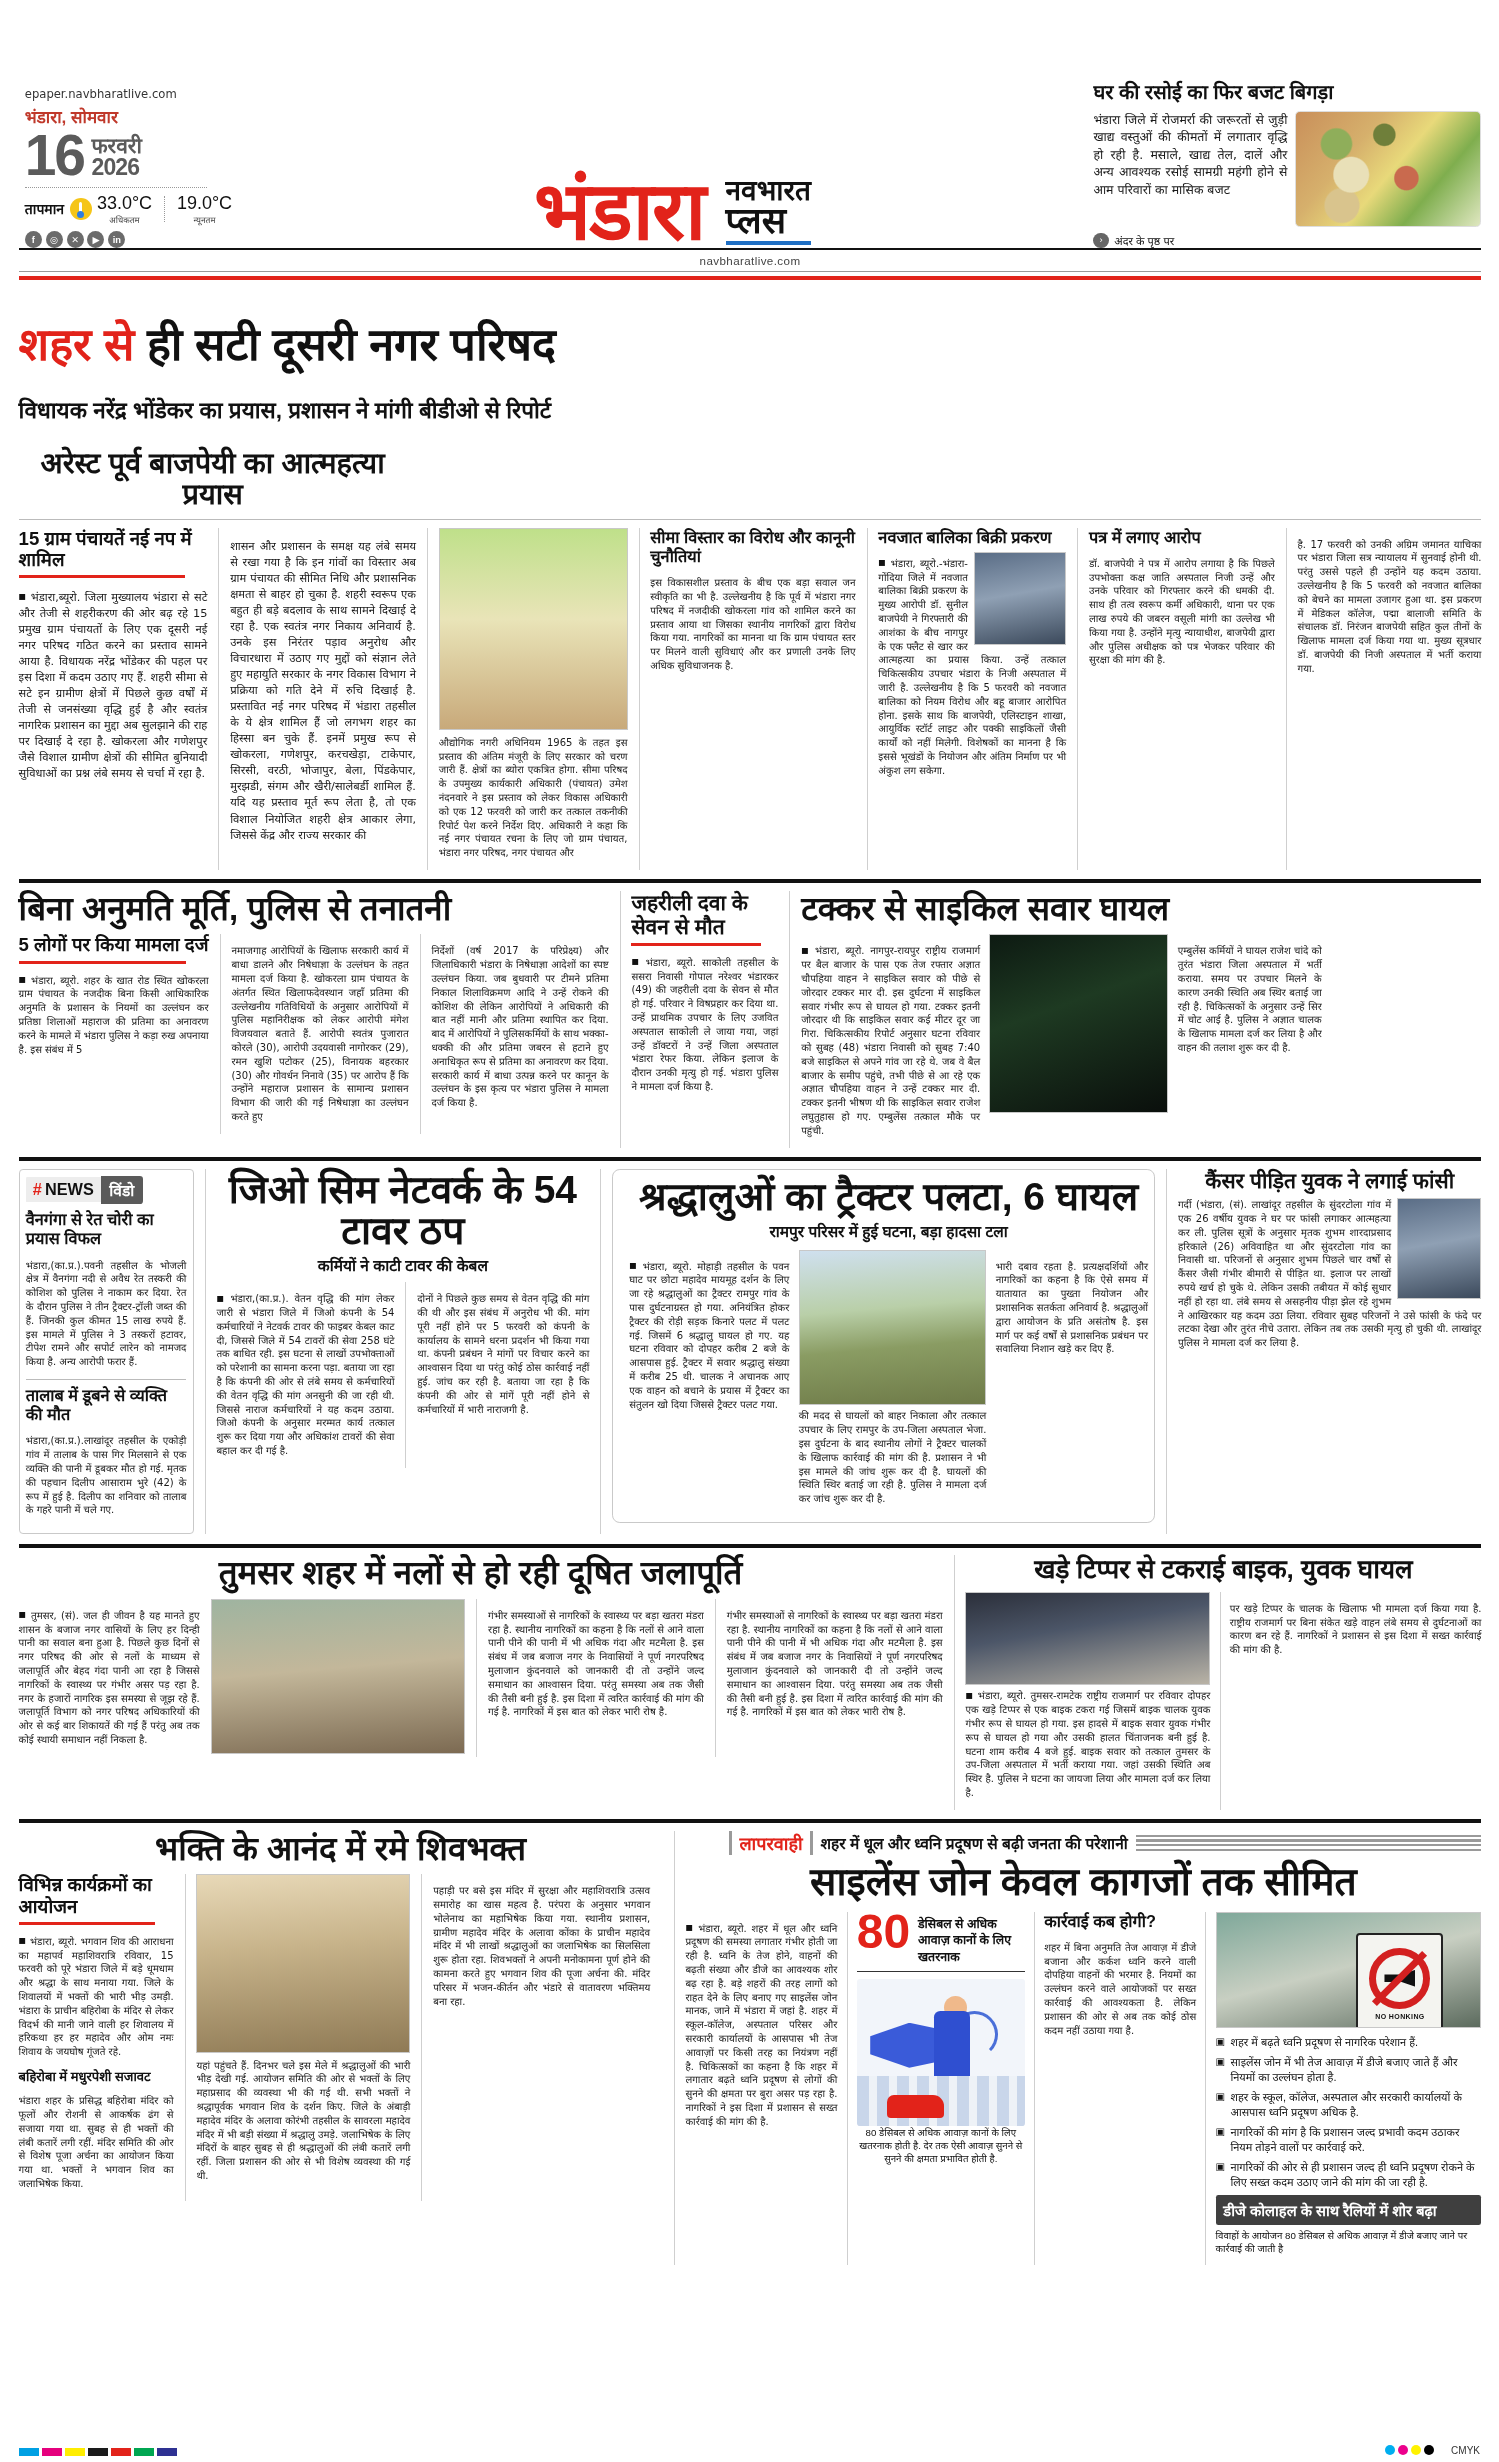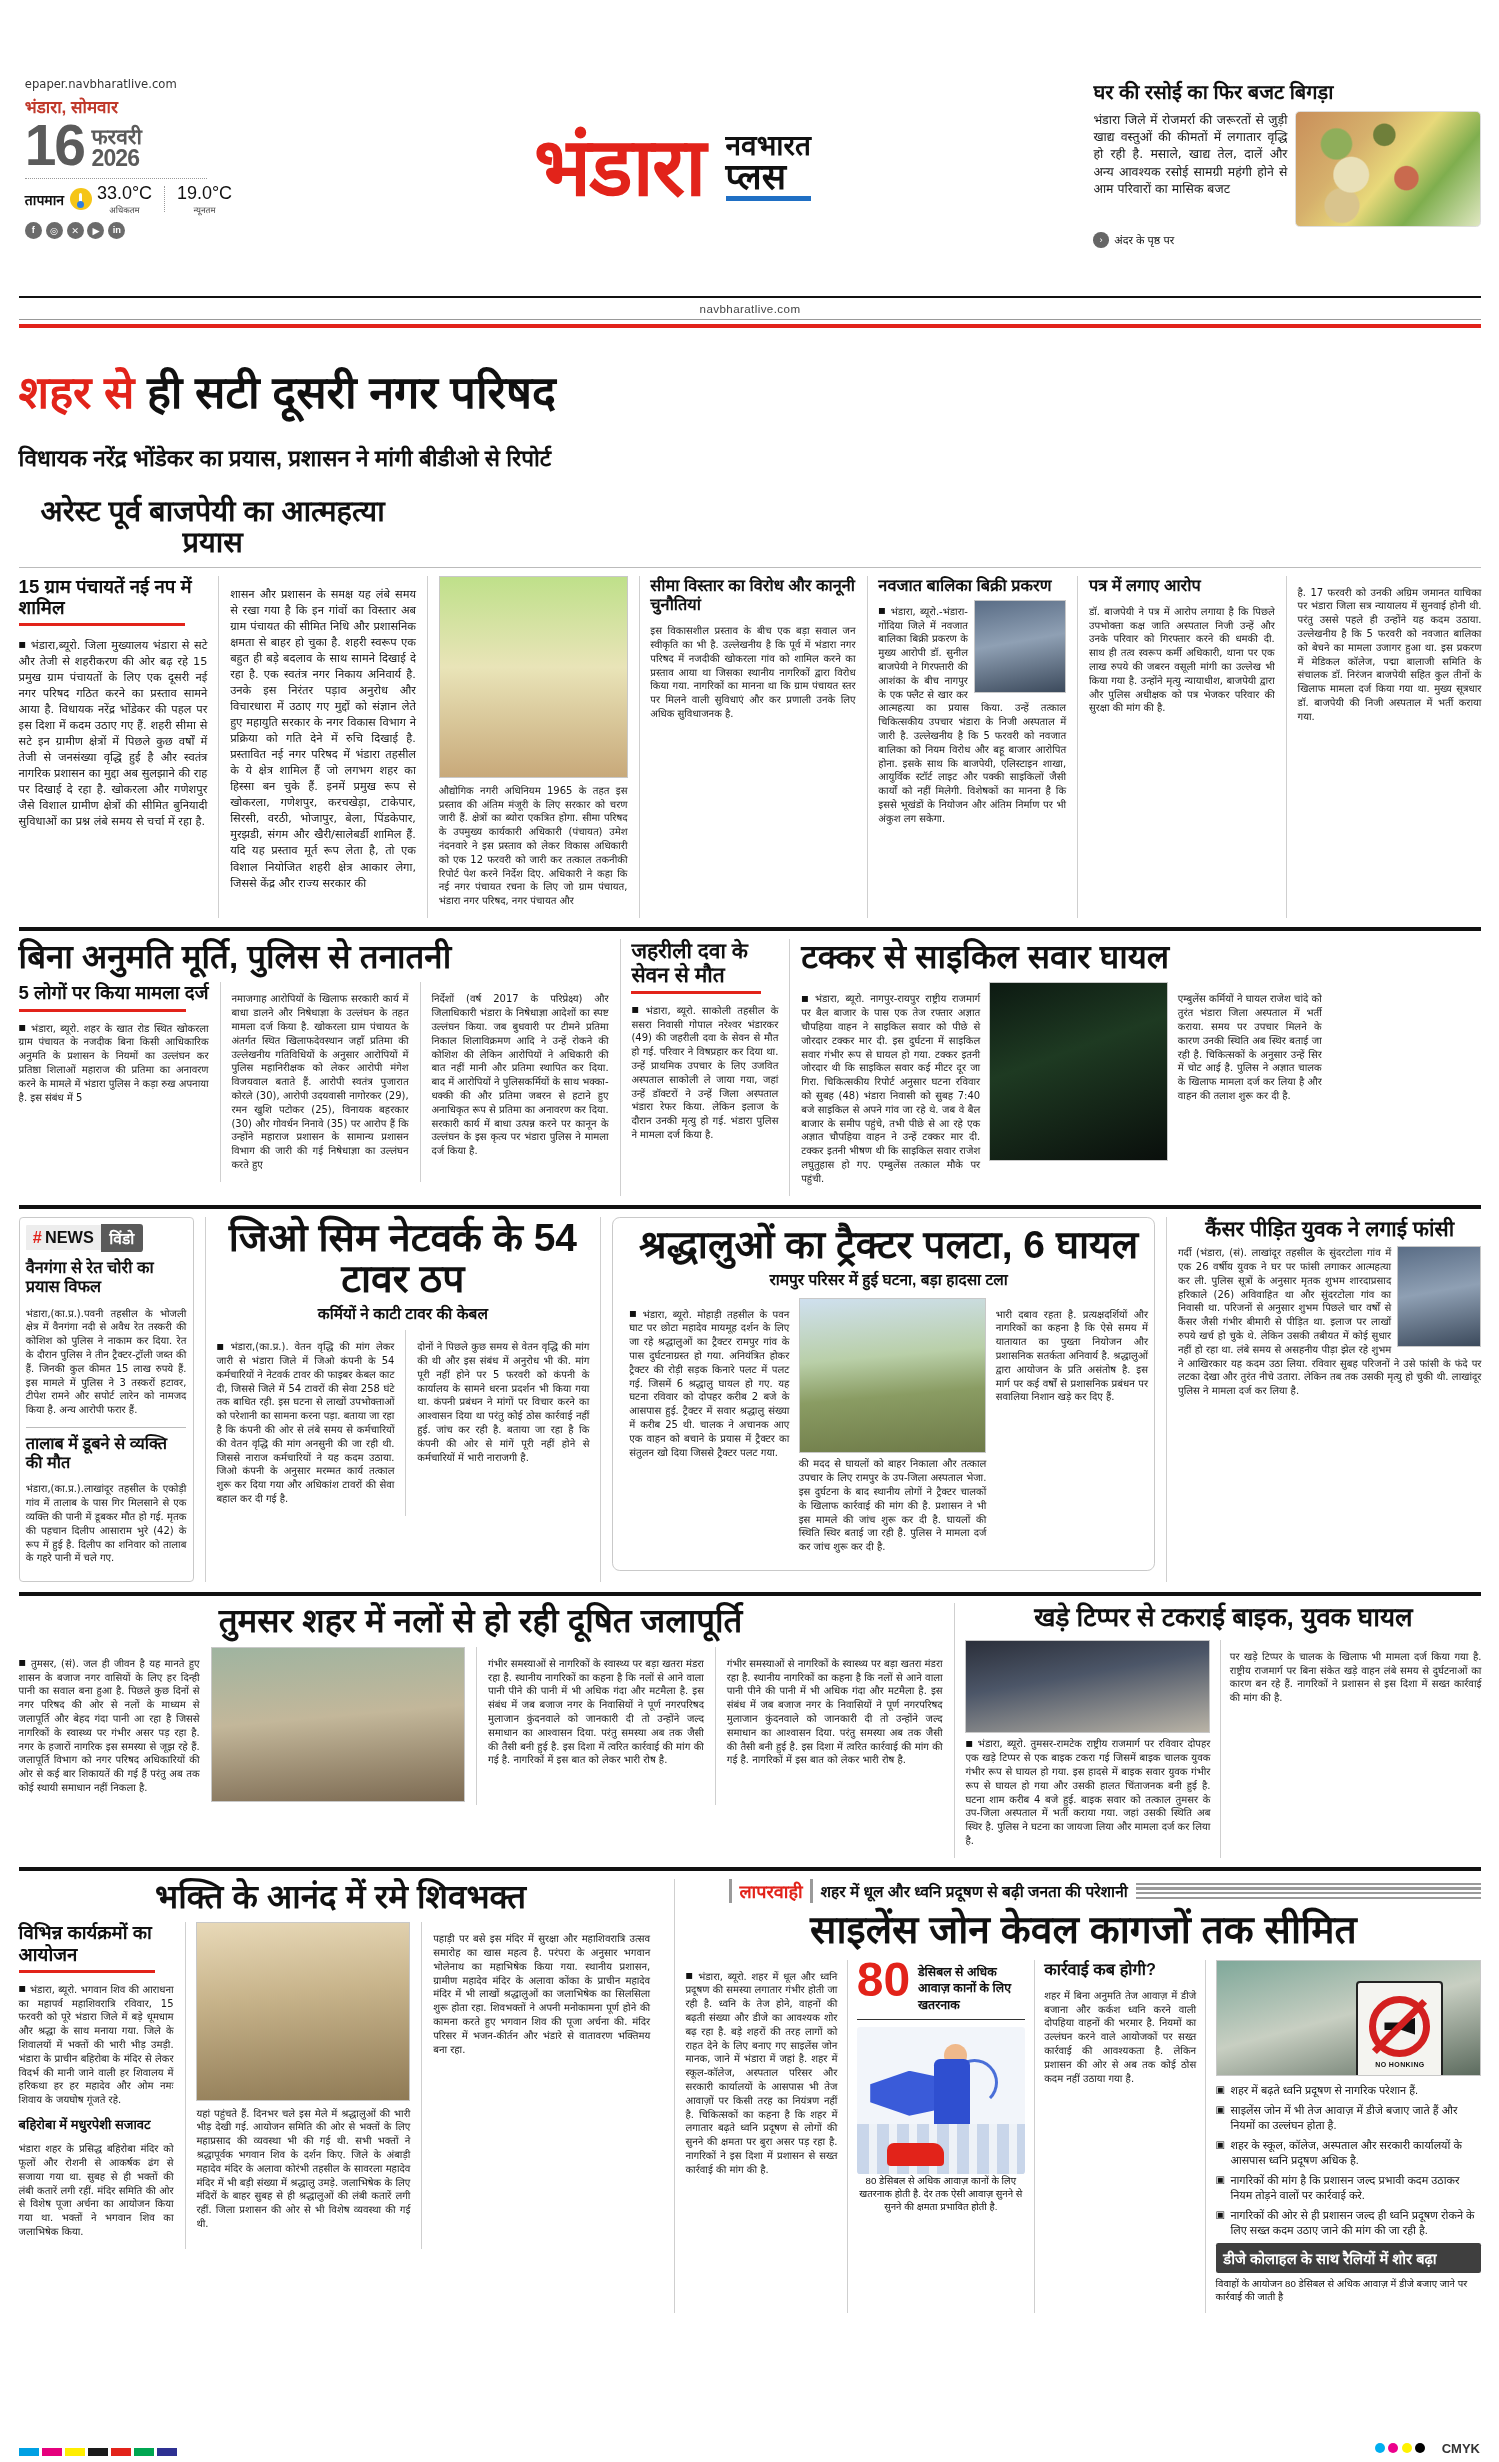--- a/index.html
+++ b/index.html
@@ -19,21 +19,21 @@
     font-size:11.3px; line-height:1.42; text-align:justify;
     color:#1a1a1a; font-family:"DejaVu Sans",sans-serif;
   }
   .body-txt.sm { font-size:10px; line-height:1.38; }
   .rule-thick { height:3.9px; background:#111; }
   .rule-thin  { height:0.8px; background:#bbb; }
   .vsep { width:0.8px; background:#cfcfcf; align-self:stretch; }
   .bullet::before{ content:"\25A0"; color:#111; font-size:7.8px; margin-right:3.9px; vertical-align:1.6px;}
 
   
-  .masthead { display:flex; align-items:center; padding-top:20px; height:296px; }
+  .masthead { display:flex; align-items:flex-end; padding-top:20px; height:248px; }
   .mh-left { width:233px; padding-left:6.2px; }
   .mh-url { font-size:11.6px; color:#333; font-family:"DejaVu Sans",sans-serif;}
   .mh-place { font-size:17px; font-weight:bold; color:#c0392b; margin-top:3.9px; }
   .mh-datewrap{ display:flex; align-items:flex-end; gap:7.8px; margin-top:3.1px; }
   .mh-day { font-size:57px; font-weight:bold; color:#5b5b5b; line-height:0.85; letter-spacing:-2.3px;}
   .mh-mon { font-size:21px; font-weight:bold; color:#5b5b5b; line-height:1;}
   .mh-yr  { font-size:23px; font-weight:bold; color:#5b5b5b; line-height:1; letter-spacing:-0.8px;}
   .dotline{ border-top:1.6px dotted #999; margin:7.8px 0 4.7px 0; width:182px;}
   .temp-row{ display:flex; align-items:center; gap:5.4px;}
   .temp-lbl{ font-size:14px; font-weight:bold;}
@@ -128,21 +128,21 @@
   .na-wave{ position:absolute; right:16%; top:22%; width:47px;height:47px;border:3.1px solid #4a6fd8; border-radius:50%; border-left-color:transparent;border-bottom-color:transparent;}
 
   .nohonk{ position:absolute; right:14%; top:18%; width:87px;height:102px;background:#f4f4f0;border:2.3px solid #222;border-radius:3.9px; display:flex;flex-direction:column;align-items:center;justify-content:center;}
   .nohonk .circ{ width:61px;height:61px;border:7px solid #d32020;border-radius:50%;position:relative;display:flex;align-items:center;justify-content:center;}
   .nohonk .circ::after{content:"";position:absolute;width:71px;height:7px;background:#d32020;transform:rotate(-45deg);}
   .nohonk .hn{ width:31px;height:17px;background:#111;clip-path:polygon(0 28%,55% 28%,100% 0,100% 100%,55% 72%,0 72%);}
   .nohonk small{ font-size:7px;font-weight:bold;margin-top:4.7px;letter-spacing:0.4px;}
 
   .cmyk{ position:absolute; right:20px; bottom:6.2px; display:flex; gap:3.1px; align-items:center;}
   .cmyk i{ width:10px;height:10px;border-radius:50%;display:block;}
-  .cmyk span{ font-size:13px; font-weight:bold; color:#333; margin-left:14px;}
+  .cmyk span{ font-size:10px; font-weight:normal; color:#333; margin-left:14px;}
   .botbar{ position:absolute; left:18.6px; bottom:6.2px; display:flex; gap:3.1px;}
   .botbar i{ width:20px;height:7.8px;display:block;}
 
   .smallhd{ font-size:21px; font-weight:bold; line-height:1.12;}
   .midhd{ font-size:26px; font-weight:bold; line-height:1.1;}
   .bighd{ font-size:33px; font-weight:bold; line-height:1.08;}
   .xbighd{ font-size:39px; font-weight:bold; line-height:1.06;}
   .dek{ font-size:15.5px; font-weight:bold; text-align:center; line-height:1.2;}
   .tiny{ font-size:9.7px; line-height:1.35;}
   .checkitem{ display:flex; gap:5.4px; font-size:11px; line-height:1.35; margin-bottom:5.4px;}

